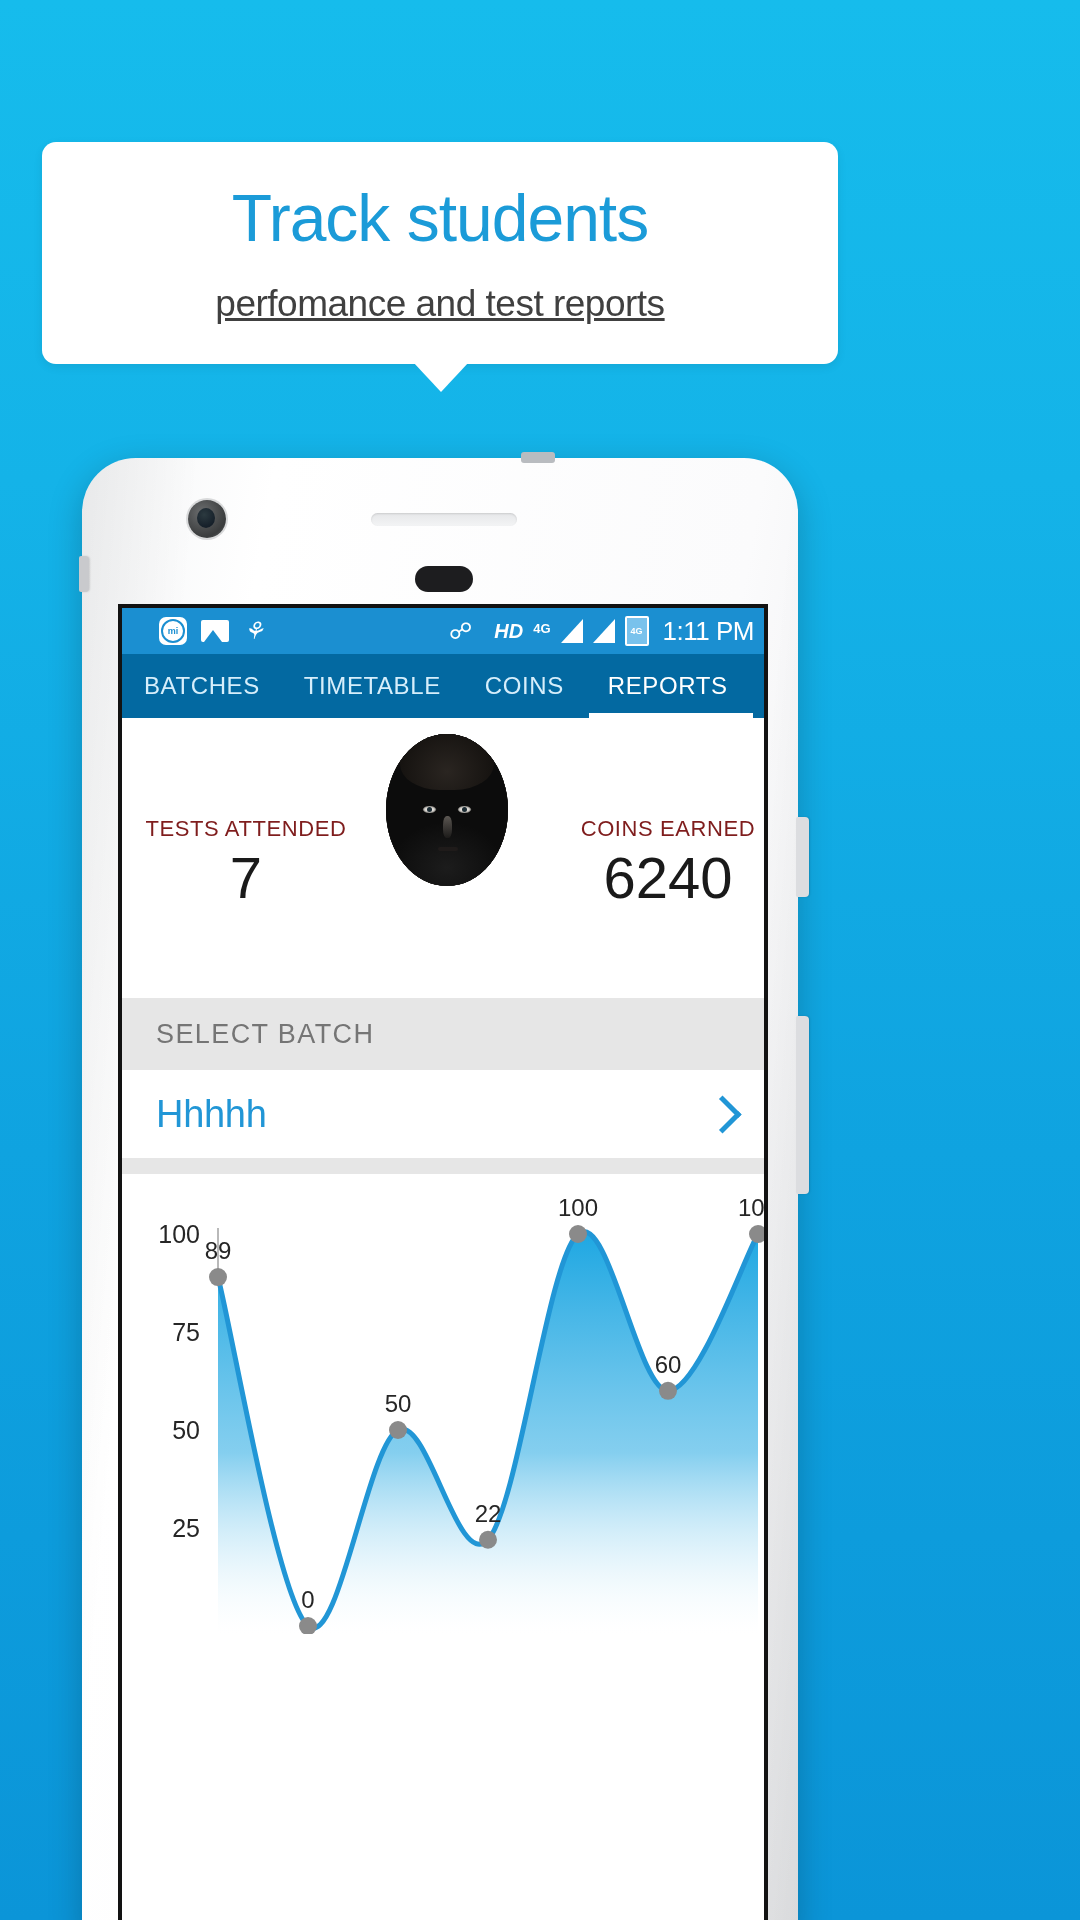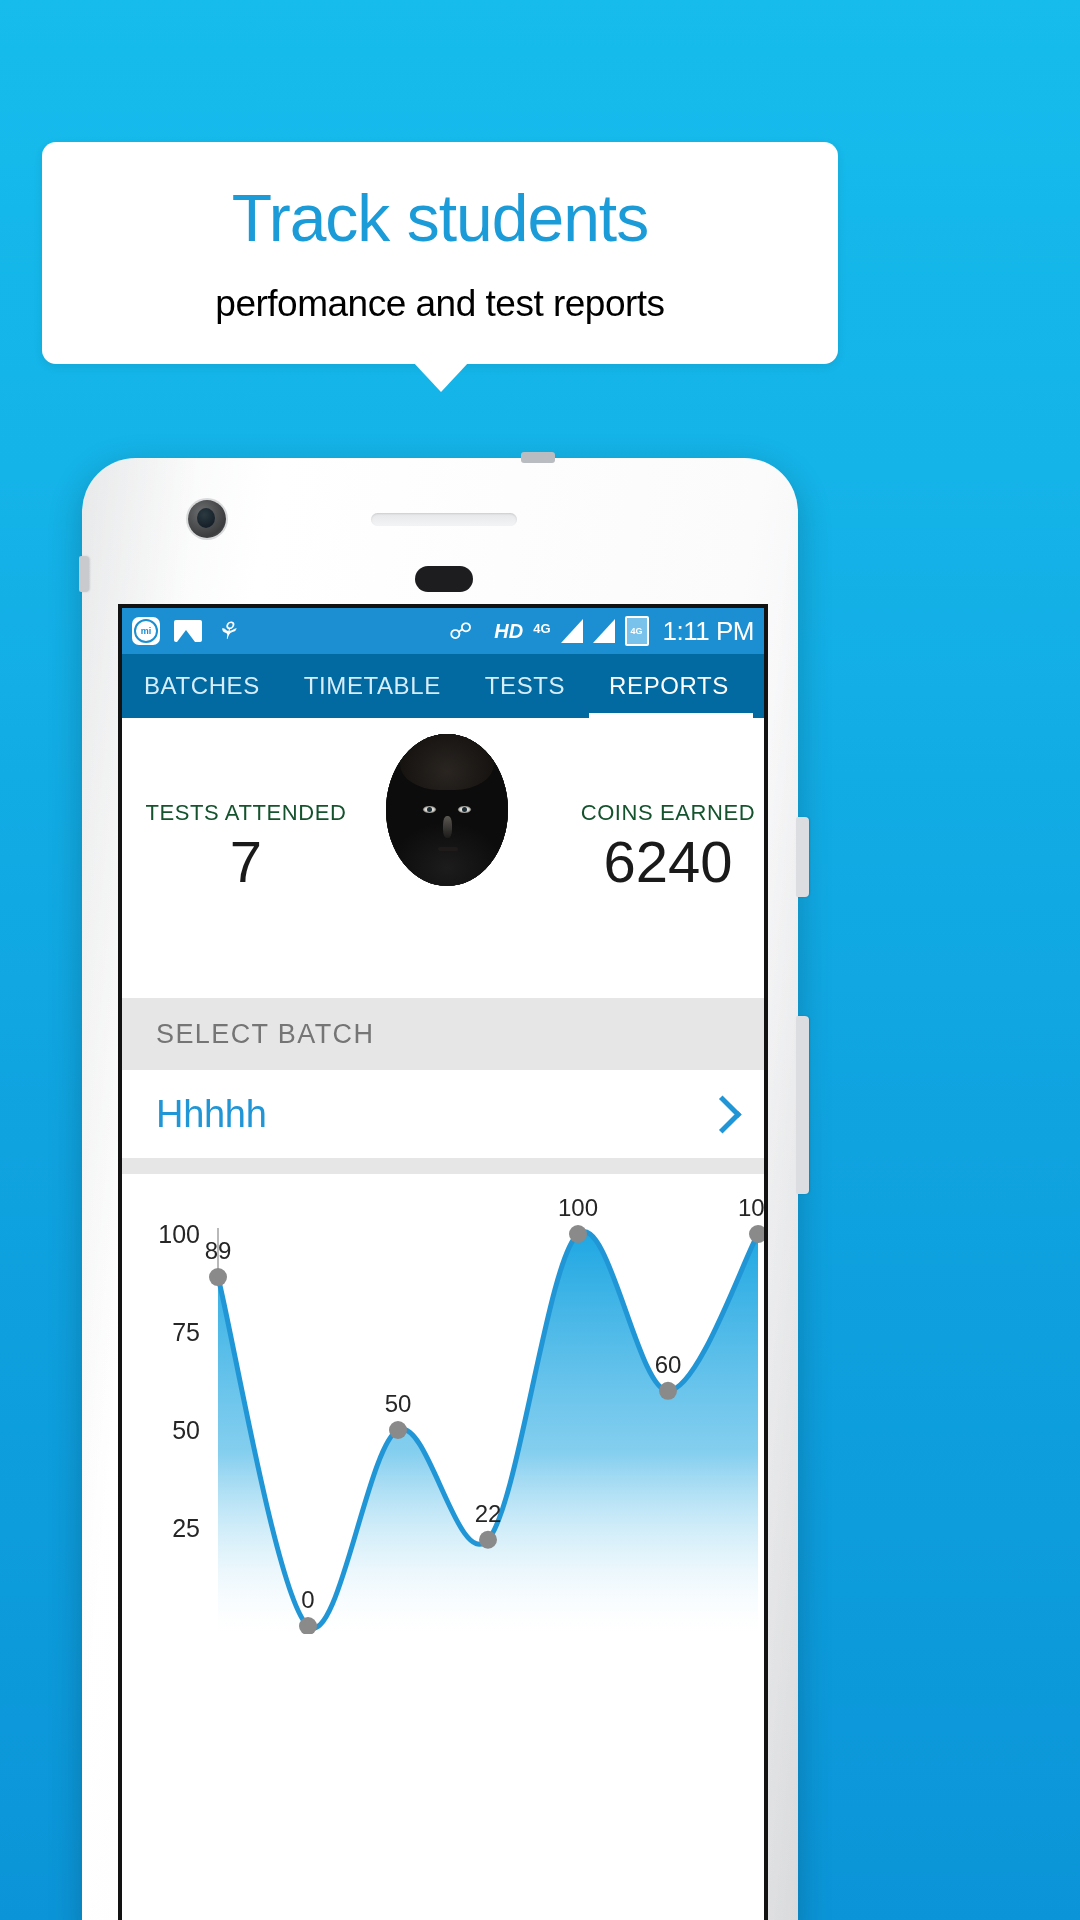--- a/index.html
+++ b/index.html
@@ -14,21 +14,21 @@
     position:absolute;left:42px;top:142px;width:796px;height:222px;
     background:#ffffff;border-radius:14px;
     box-shadow:0 3px 10px rgba(0,0,0,.08);
     display:flex;flex-direction:column;align-items:center;justify-content:center;
   }
   .callout-title{
     color:#1b9bd8;font-size:66px;font-weight:400;letter-spacing:-1px;
     line-height:1;margin-bottom:34px;
   }
   .callout-sub{
-    color:#000000;font-size:37px;font-weight:400;letter-spacing:-.5px;line-height:1;
+    color:#404040;font-size:37px;font-weight:400;letter-spacing:-.5px;line-height:1;text-decoration:underline;
   }
   .callout-tail{
     position:absolute;left:413px;top:362px;width:0;height:0;
     border-left:28px solid transparent;border-right:28px solid transparent;
     border-top:30px solid #ffffff;
   }
 
   
   .phone{
     position:absolute;left:82px;top:458px;width:716px;height:1480px;
@@ -76,21 +76,21 @@
     position:absolute;left:118px;top:604px;width:650px;height:1316px;
     background:#ffffff;overflow:hidden;
     border:4px solid #121212;border-bottom:none;
     box-sizing:border-box;
   }
 
   .statusbar{
     height:46px;background:#1b8fd1;display:flex;align-items:center;
     padding:0 10px;position:relative;
   }
-  .sb-left{display:flex;align-items:center;gap:14px;}
+  .sb-left{display:flex;align-items:center;gap:14px;margin-left:27px;}
   .sb-right{margin-left:auto;display:flex;align-items:center;gap:10px;}
   .ic-mi{
     width:28px;height:28px;border-radius:7px;background:#fff;position:relative;
     display:flex;align-items:center;justify-content:center;
   }
   .ic-mi::before{
     content:"";position:absolute;width:20px;height:20px;border-radius:50%;
     border:2px solid #1b8fd1;
   }
   .ic-mi span{font-size:9px;color:#1b8fd1;font-weight:bold;line-height:1;}
@@ -127,21 +127,21 @@
 
   
   .profile{
     background:#fff;height:280px;position:relative;display:flex;align-items:flex-start;
   }
   .stat{
     position:absolute;top:82px;text-align:center;width:220px;
   }
   .stat.left{left:14px;}
   .stat.right{right:-14px;}
-  .stat-label{color:#14532d;font-size:22px;letter-spacing:.6px;}
+  .stat-label{color:#7f1d1d;font-size:22px;letter-spacing:.6px;margin-top:16px;}
   .stat-value{color:#1a1a1a;font-size:58px;line-height:1.05;margin-top:6px;}
   .avatar{
     position:absolute;left:264px;top:16px;width:122px;height:152px;border-radius:50%;
     overflow:hidden;background:#111;
   }
   .av-face{
     position:absolute;left:0;top:0;width:100%;height:100%;
     background:
       radial-gradient(ellipse 46% 30% at 50% 88%, #1c1c1c 0%, #0c0c0c 100%),
       radial-gradient(ellipse 34% 40% at 50% 46%, #b9b0a8 0%, #6e6760 62%, #2b2926 100%),
@@ -235,21 +235,21 @@
       <div class="sig"></div>
       <div class="sig"></div>
       <div class="ic-bat">4G</div>
       <div class="sb-time">1:11 PM</div>
     </div>
   </div>
 
   <div class="tabbar">
     <div class="tab">BATCHES</div>
     <div class="tab">TIMETABLE</div>
-    <div class="tab">TESTS</div>
+    <div class="tab">COINS</div>
     <div class="tab active">REPORTS</div>
     <div class="tab-underline" style="left: 467.328px; width: 163.797px;"></div>
   </div>
 
   <div class="profile">
     <div class="stat left">
       <div class="stat-label">TESTS ATTENDED</div>
       <div class="stat-value">7</div>
     </div>
     <div class="avatar">

